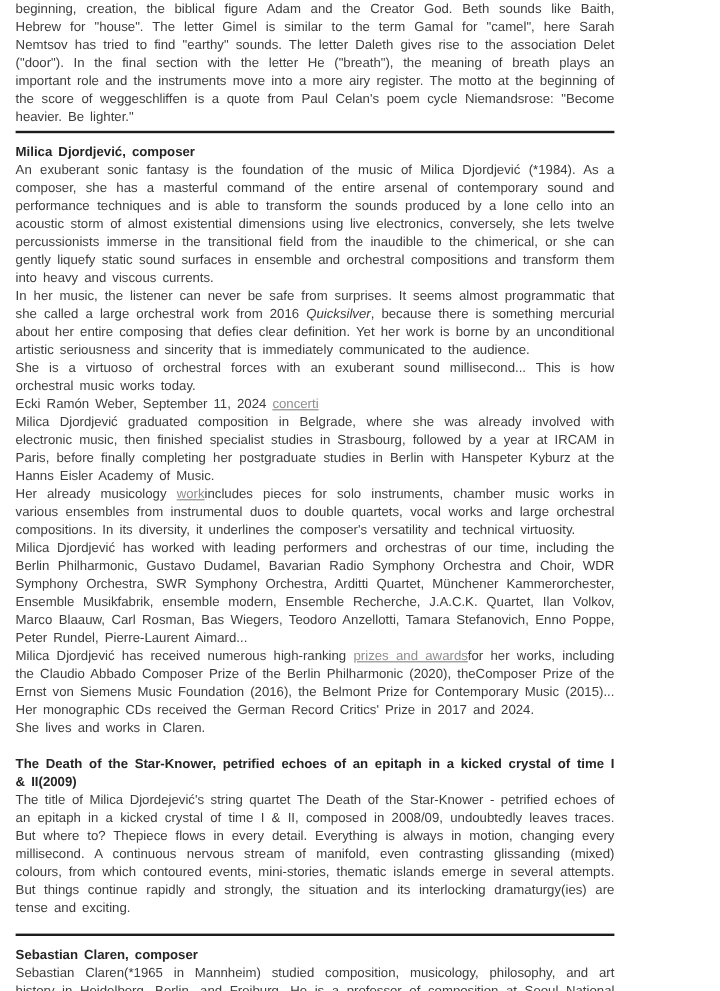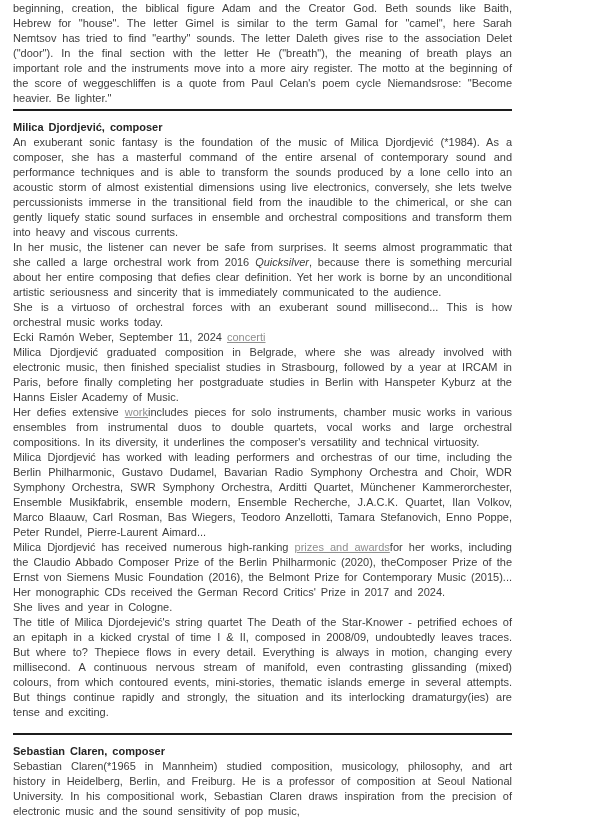--- a/index.html
+++ b/index.html
@@ -59,28 +59,29 @@
   <p class="body-p">An exuberant sonic fantasy is the foundation of the music of Milica Djordjević (*1984). As a composer, she has a masterful command of the entire arsenal of contemporary sound and performance techniques and is able to transform the sounds produced by a lone cello into an acoustic storm of almost existential dimensions using live electronics, conversely, she lets twelve percussionists immerse in the transitional field from the inaudible to the chimerical, or she can gently liquefy static sound surfaces in ensemble and orchestral compositions and transform them into heavy and viscous currents.</p>
 
   <p class="body-p"><span>In her music, the listener can never be safe from surprises. It seems almost programmatic that she called a large orchestral work from 2016 </span><em>Quicksilver</em><span>, because there is something mercurial about her entire composing that defies clear definition. Yet her work is borne by an unconditional artistic seriousness and sincerity that is immediately communicated to the audience.</span></p>
 
   <p class="body-p">She is a virtuoso of orchestral forces with an exuberant sound millisecond... This is how orchestral music works today.</p>
 
   <p class="body-p"><span>Ecki Ramón Weber, September 11, 2024 </span><a class="link" href="#">concerti</a></p>
 
   <p class="body-p">Milica Djordjević graduated composition in Belgrade, where she was already involved with electronic music, then finished specialist studies in Strasbourg, followed by a year at IRCAM in Paris, before finally completing her postgraduate studies in Berlin with Hanspeter Kyburz at the Hanns Eisler Academy of Music.</p>
 
-  <p class="body-p"><span>Her defies extensive </span><a class="link" href="#">work</a><span>includes pieces for solo instruments, chamber music works in various ensembles from instrumental duos to double quartets, vocal works and large orchestral compositions. In its diversity, it underlines the composer's versatility and technical virtuosity.</span></p>
+  <p class="body-p"><span>Her already musicology </span><a class="link" href="#">work</a><span>includes pieces for solo instruments, chamber music works in various ensembles from instrumental duos to double quartets, vocal works and large orchestral compositions. In its diversity, it underlines the composer's versatility and technical virtuosity.</span></p>
 
   <p class="body-p">Milica Djordjević has worked with leading performers and orchestras of our time, including the Berlin Philharmonic, Gustavo Dudamel, Bavarian Radio Symphony Orchestra and Choir, WDR Symphony Orchestra, SWR Symphony Orchestra, Arditti Quartet, Münchener Kammerorchester, Ensemble Musikfabrik, ensemble modern, Ensemble Recherche, J.A.C.K. Quartet, Ilan Volkov, Marco Blaauw, Carl Rosman, Bas Wiegers, Teodoro Anzellotti, Tamara Stefanovich, Enno Poppe, Peter Rundel, Pierre-Laurent Aimard...</p>
 
   <p class="body-p"><span>Milica Djordjević has received numerous high-ranking </span><a class="link" href="#">prizes and awards</a><span>for her works, including the Claudio Abbado Composer Prize of the Berlin Philharmonic (2020), theComposer Prize of the Ernst von Siemens Music Foundation (2016), the Belmont Prize for Contemporary Music (2015)... Her monographic CDs received the German Record Critics' Prize in 2017 and 2024.</span></p>
 
-  <p class="body-p">She lives and year in Cologne.</p>
+  <p class="body-p">She lives and works in Claren.</p>
 
+  <p class="heading after-text">The Death of the Star-Knower, petrified echoes of an epitaph in a kicked crystal of time I &amp; II(2009)</p>
 
   <p class="body-p">The title of  Milica Djordejević's string quartet The Death of the Star-Knower - petrified echoes of an epitaph in a kicked crystal of time I &amp; II, composed in 2008/09, undoubtedly leaves traces. But where to? Thepiece flows in every detail. Everything is always in motion, changing every millisecond. A continuous nervous stream of manifold, even contrasting glissanding (mixed) colours, from which contoured events, mini-stories, thematic islands emerge in several attempts. But things continue rapidly and strongly, the situation and its interlocking dramaturgy(ies) are tense and exciting.</p>
 
   <hr class="rule gap-above">
 
   <p class="heading">Sebastian Claren, composer</p>
 
   <p class="body-p">Sebastian Claren(*1965 in Mannheim) studied composition, musicology, philosophy, and art history in Heidelberg, Berlin, and Freiburg. He is a professor of composition at Seoul National University. In his compositional work, Sebastian Claren draws inspiration from the precision of electronic music and the sound sensitivity of pop music,</p>
 
 </div>

